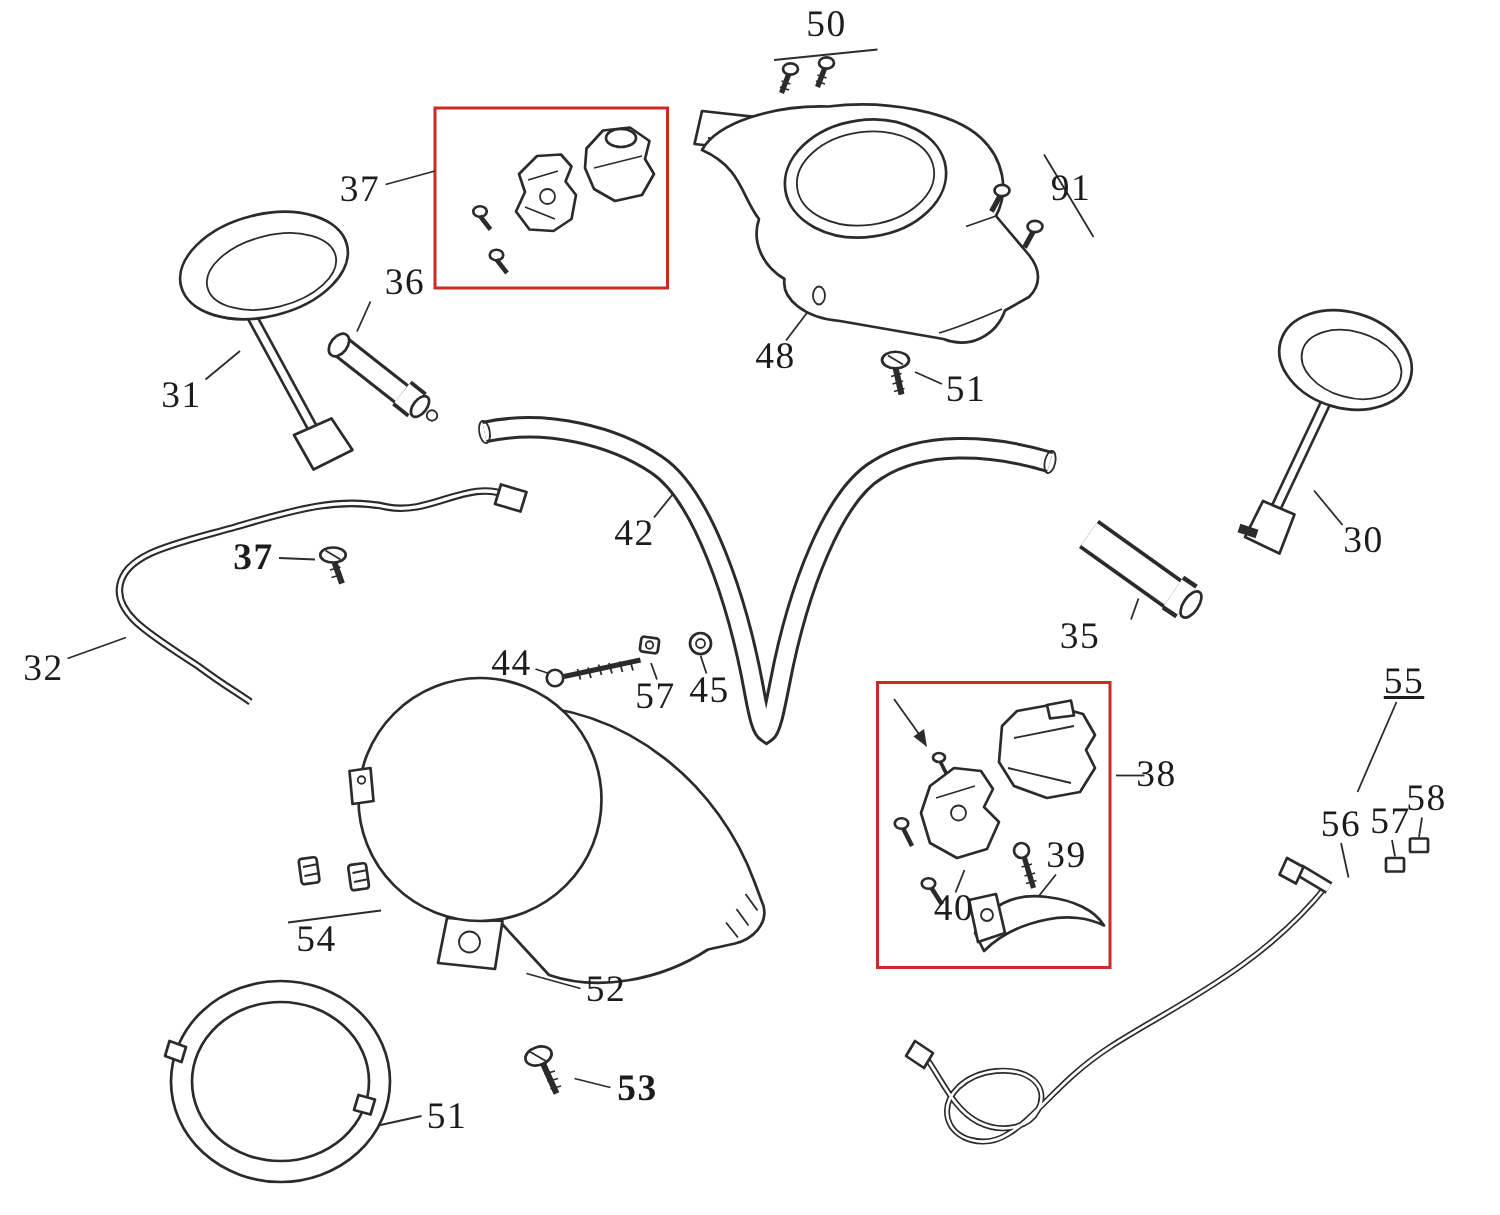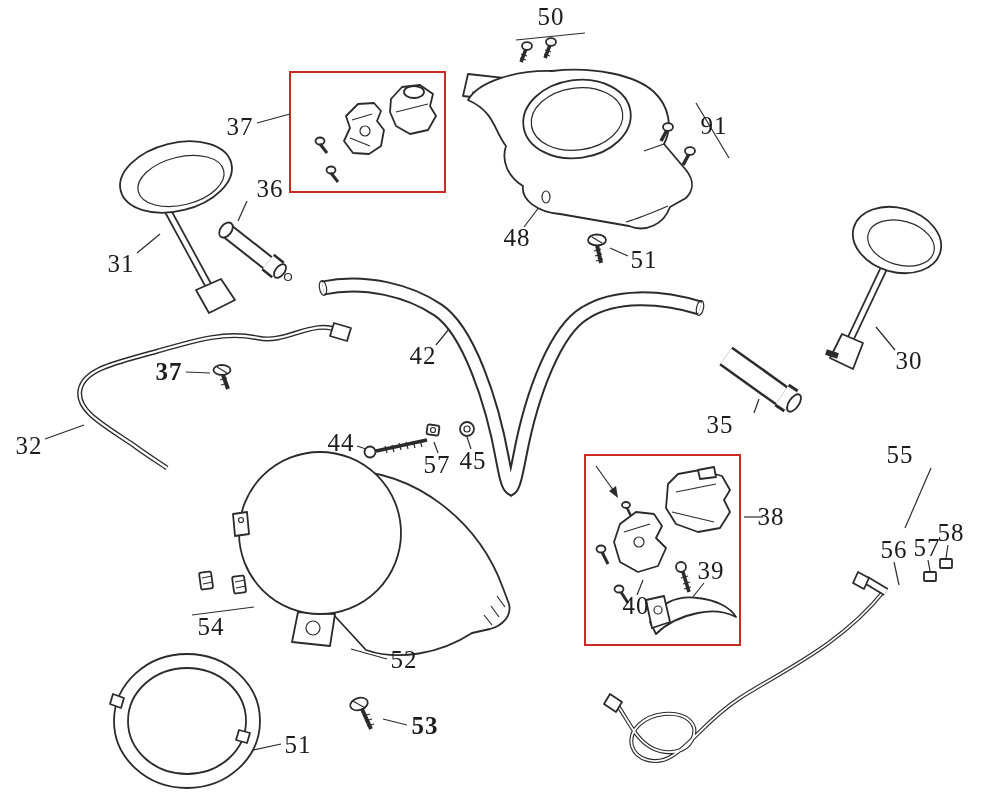--- a/index.html
+++ b/index.html
@@ -288,21 +288,21 @@
       <span class="part-label" style="left: 644px; top: 260px;">51</span>
       <span class="part-label" style="left: 121px; top: 264px;">31</span>
       <span class="part-label" style="left: 909px; top: 361px;">30</span>
       <span class="part-label" style="left: 423px; top: 356px;">42</span>
       <span class="part-label bold" style="left: 169px; top: 372px;">37</span>
       <span class="part-label" style="left: 720px; top: 425px;">35</span>
       <span class="part-label" style="left: 29px; top: 446px;">32</span>
       <span class="part-label" style="left: 341px; top: 443px;">44</span>
       <span class="part-label" style="left: 437px; top: 465px;">57</span>
       <span class="part-label" style="left: 473px; top: 461px;">45</span>
-      <span class="part-label" style="left: 900px; top: 455px;">55</span>
+      <span class="part-label" style="left: 936px; top: 455px; text-decoration: underline;">55</span>
       <span class="part-label" style="left: 771px; top: 517px;">38</span>
       <span class="part-label" style="left: 951px; top: 533px;">58</span>
       <span class="part-label" style="left: 894px; top: 550px;">56</span>
       <span class="part-label" style="left: 927px; top: 548px;">57</span>
       <span class="part-label" style="left: 711px; top: 571px; text-align: right;">39</span>
       <span class="part-label" style="left: 636px; top: 606px;">40</span>
       <span class="part-label" style="left: 211px; top: 627px;">54</span>
       <span class="part-label" style="left: 404px; top: 660px;">52</span>
       <span class="part-label bold" style="left: 425px; top: 726px;">53</span>
       <span class="part-label" style="left: 298px; top: 745px;">51</span>

